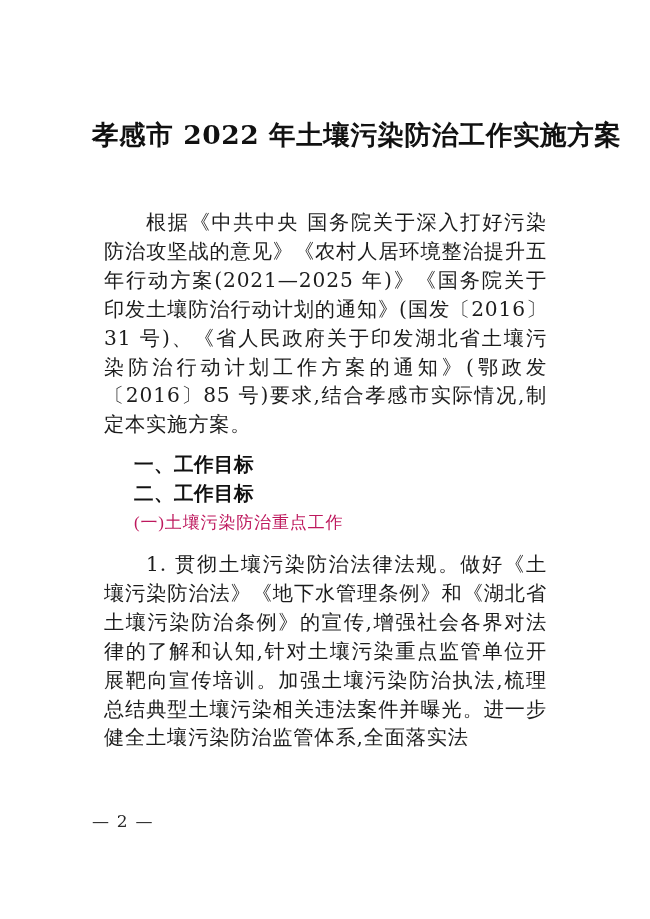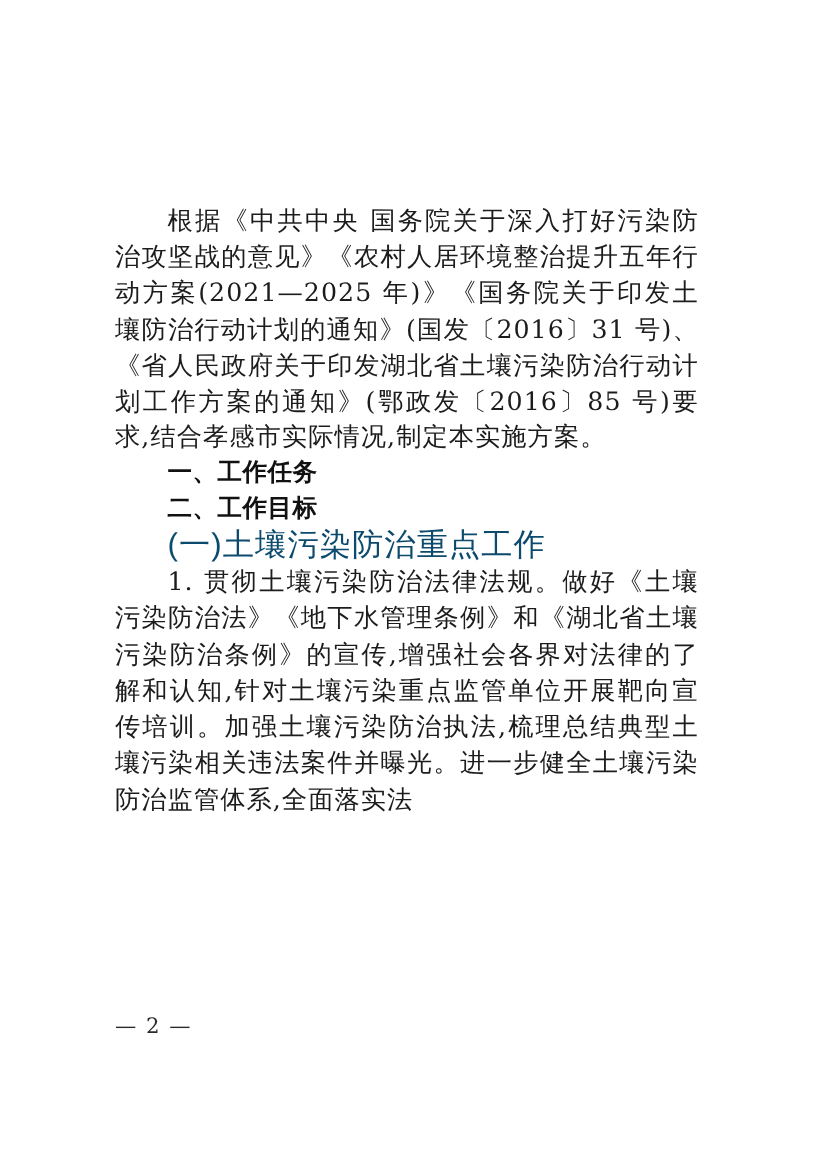--- a/index.html
+++ b/index.html
@@ -51,45 +51,45 @@
 
   
   .para {
     font-family: "DejaVu Serif", "Liberation Serif", serif;
     font-size: 20.2px;
     line-height: 28.9px;
     text-align: justify;
     text-justify: inter-ideograph;
     text-indent: 42px;
     letter-spacing: 0.85px;
-    margin: 0;
+    margin: 12px;
     color: #1c1c1c;
   }
 
   
   .heading {
     font-family: "DejaVu Sans", "Liberation Sans", sans-serif;
     font-weight: 700;
     font-size: 19.6px;
     line-height: 28.9px;
     text-indent: 42px;
     letter-spacing: 0.4px;
     margin: 0;
     color: #111111;
   }
 
   
   .subheading {
-    font-family: Liberation Sans, sans-serif;
-    font-size: 25px;
+    font-family: Liberation Serif, serif;
+    font-size: 17px;
     line-height: 28.9px;
     text-indent: 42px;
     letter-spacing: 0.85px;
     margin: 0;
-    color: #0c4a6e;
+    color: #be185d;
   }
 
   
   .page-footer {
     position: absolute;
     left: 92px;
     top: 810px;
     width: 467px;
     font-family: "DejaVu Serif", "Liberation Serif", serif;
     font-size: 17px;
@@ -99,26 +99,27 @@
     text-align: left;
   }
 </style>
 </head>
 <body>
 
 <div class="page">
 
   <div class="content">
 
+    <h1 class="doc-title">孝感市 2022 年土壤污染防治工作实施方案</h1>
 
     <div class="title-gap"></div>
 
     <p class="para">根据《中共中央 国务院关于深入打好污染防治攻坚战的意见》《农村人居环境整治提升五年行动方案(2021—2025 年)》《国务院关于印发土壤防治行动计划的通知》(国发〔2016〕31 号)、《省人民政府关于印发湖北省土壤污染防治行动计划工作方案的通知》(鄂政发〔2016〕85 号)要求,结合孝感市实际情况,制定本实施方案。</p>
 
-    <p class="heading">一、工作任务</p>
+    <p class="heading">一、工作目标</p>
 
 
     <p class="heading">二、工作目标</p>
 
     <p class="subheading">(一)土壤污染防治重点工作</p>
 
     <p class="para">1. 贯彻土壤污染防治法律法规。做好《土壤污染防治法》《地下水管理条例》和《湖北省土壤污染防治条例》的宣传,增强社会各界对法律的了解和认知,针对土壤污染重点监管单位开展靶向宣传培训。加强土壤污染防治执法,梳理总结典型土壤污染相关违法案件并曝光。进一步健全土壤污染防治监管体系,全面落实法</p>
 
   </div>
 

